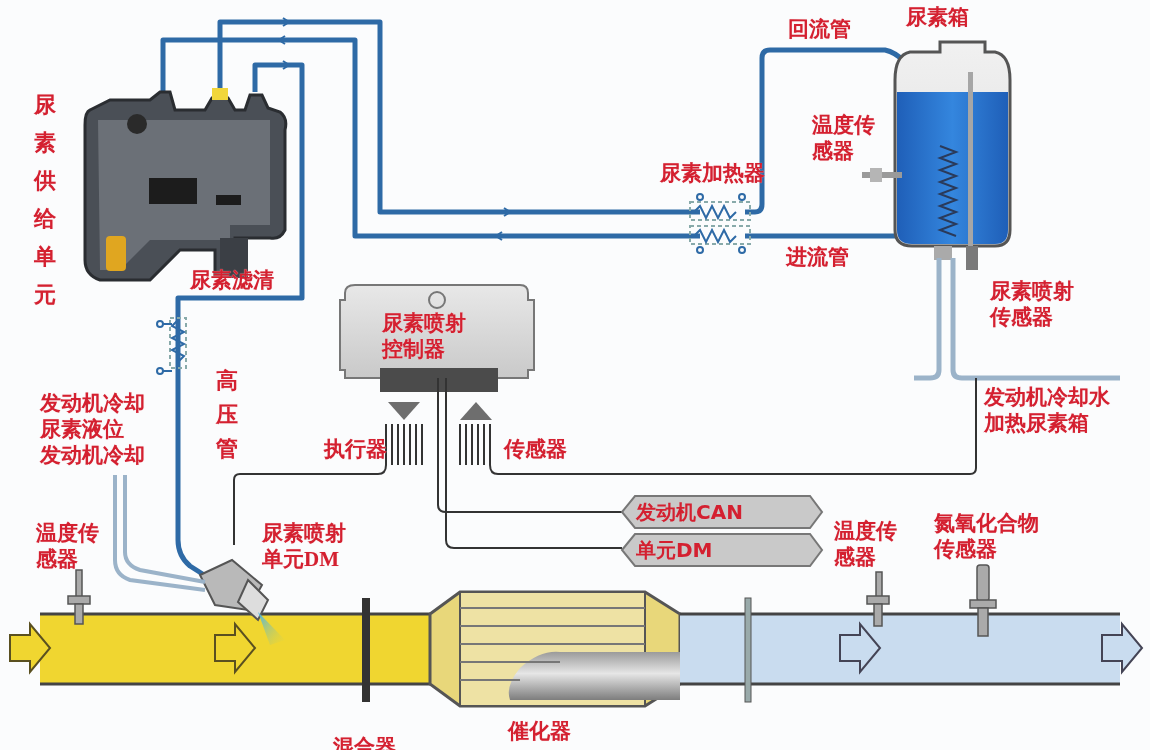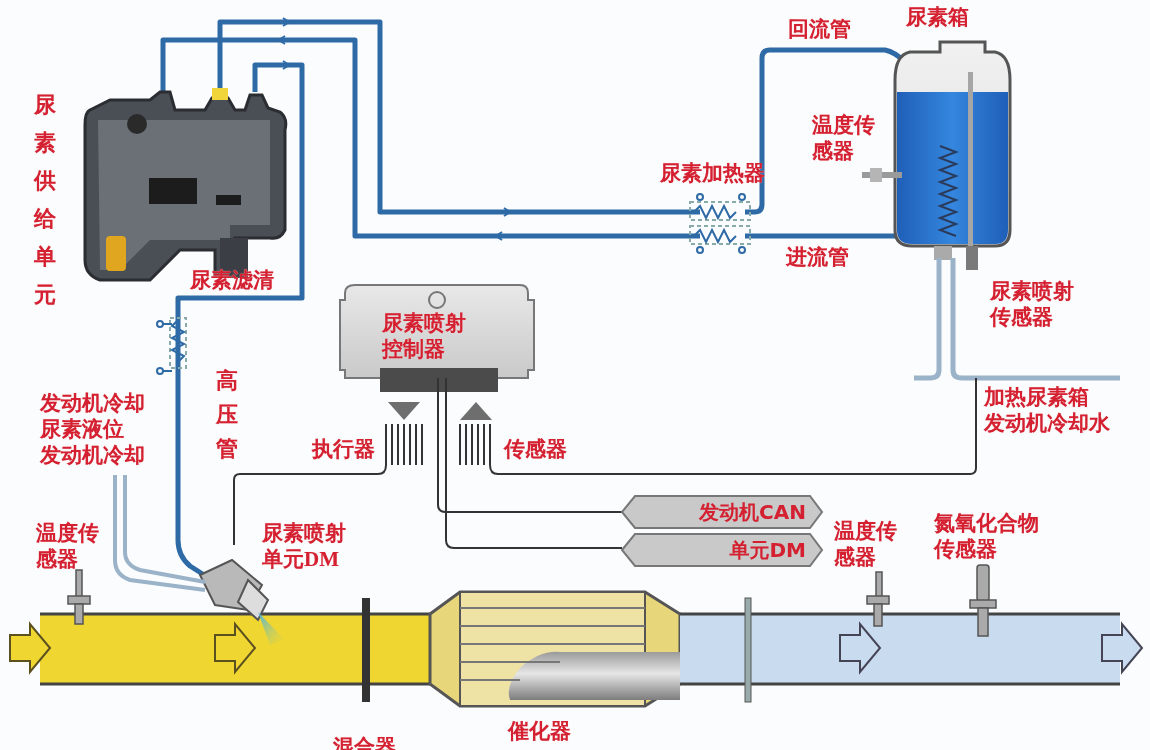--- a/index.html
+++ b/index.html
@@ -1,21 +1,21 @@
 <!DOCTYPE html>
 <html><head>
 <meta charset="utf-8">
 <style>
   html,body{margin:0;padding:0;background:#fbfcfd;}
   body{width:1150px;height:750px;position:relative;overflow:hidden;font-family:"DejaVu Sans","Liberation Sans",sans-serif;}
   svg#diagram{position:absolute;left:0;top:0;}
   .lbl{position:absolute;color:#d42030;font-weight:bold;font-size:21px;line-height:26px;white-space:nowrap;font-family:Liberation Serif, serif;text-shadow:0 0 1px #f2c9cc;}
   .vert{width:24px;white-space:normal;word-break:break-all;line-height:38px;font-size:22px;}
   .center{text-align:left;}
-  .can-text{position:absolute;color:#d42030;font-weight:bold;font-size:20px;text-align:right;width:170px;font-family:"DejaVu Sans",sans-serif;}
+  .can-text{position:absolute;color:#d42030;font-weight:bold;font-size:20px;text-align:left;width:170px;font-family:"DejaVu Sans",sans-serif;}
 </style>
 </head>
 <body>
 
 <svg id="diagram" width="1150" height="750" viewBox="0 0 1150 750">
   <defs>
     <linearGradient id="catGrad" x1="0" x2="0" y1="0" y2="1">
       <stop offset="0" stop-color="#9a9a9a"></stop>
       <stop offset="0.45" stop-color="#e6e6e6"></stop>
       <stop offset="1" stop-color="#7d7d7d"></stop>
@@ -206,21 +206,21 @@
 </div>
 
 <div class="lbl" style="left:333px;top:718px;margin-top:16px;">混合器</div>
 <div class="lbl" style="left:508px;top:718px;">催化器</div>
 
 <div class="lbl center" style="left:382px;top:310px;width:110px;">
   <div>尿素喷射</div>
   <div>控制器</div>
 </div>
 
-<div class="lbl" style="left:312px;top:436px;">执行器</div>
+<div class="lbl" style="left:324px;top:436px;">执行器</div>
 <div class="lbl" style="left:504px;top:436px;">传感器</div>
 
 <div class="can-text" style="left:636px;top:499px;">发动机CAN</div>
 <div class="can-text" style="left:636px;top:537px;">单元DM</div>
 
 <div class="lbl center" style="left:834px;top:518px;width:80px;">
   <div>温度传</div>
   <div>感器</div>
 </div>
 
@@ -239,15 +239,15 @@
 
 <div class="lbl" style="left:660px;top:160px;">尿素加热器</div>
 <div class="lbl" style="left:786px;top:244px;">进流管</div>
 
 <div class="lbl center" style="left:990px;top:278px;width:110px;">
   <div>尿素喷射</div>
   <div>传感器</div>
 </div>
 
 <div class="lbl center" style="left:984px;top:384px;width:150px;">
+  <div>发动机冷却水</div>
   <div>加热尿素箱</div>
-  <div>发动机冷却水</div>
 </div>
 
 </body></html>

